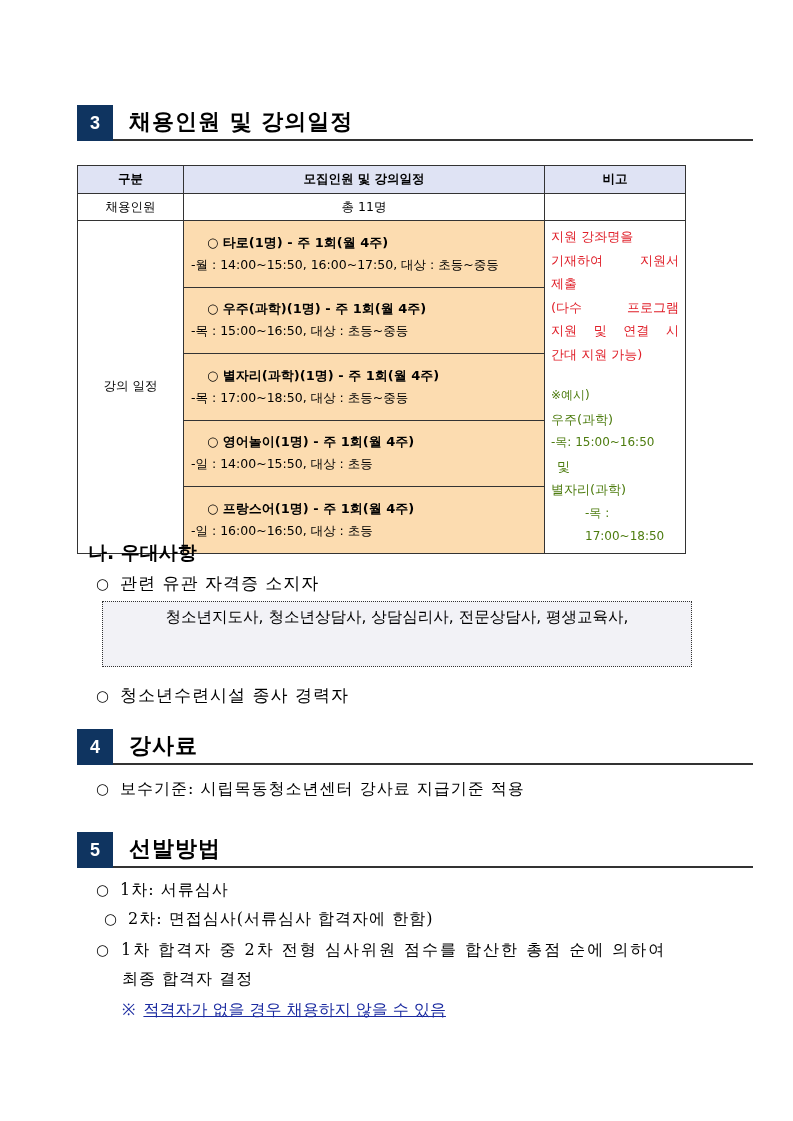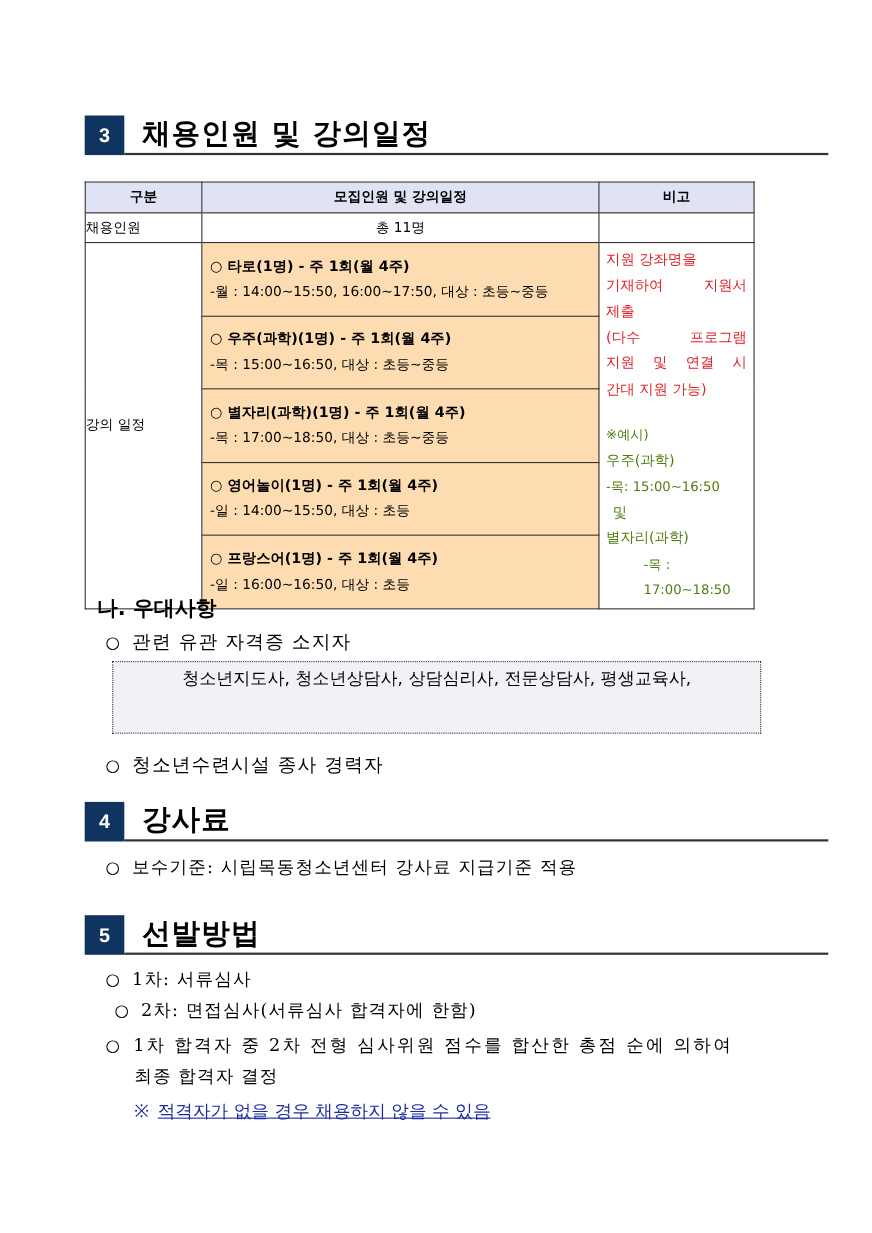--- a/index.html
+++ b/index.html
@@ -3,33 +3,33 @@
 <meta charset="utf-8">
 <style>
   html, body { margin: 0; padding: 0; background: #ffffff; }
   body { width: 793px; height: 1121px; position: relative; overflow: hidden;
          font-family: "DejaVu Sans", "Liberation Sans", sans-serif; color: #000; }
 
   .sec-head { position: absolute; left: 77px; width: 676px; height: 36px; }
   .sec-head .num { position: absolute; left: 0; top: 0; width: 36px; height: 36px;
                    background: #0f3460; color: #fff; font-weight: bold; font-size: 18px;
                    text-align: center; line-height: 36px; font-family: "Liberation Sans", sans-serif; }
-  .sec-head .title { position: absolute; left: 52px; top: 2px; font-size: 26px; font-weight: bold;
+  .sec-head .title { position: absolute; left: 52px; top: 2px; font-size: 22px; font-weight: bold;
                      letter-spacing: 1px; line-height: 30px; }
   .sec-head .rule { position: absolute; left: 36px; right: 0; bottom: 0; height: 2px; background: #333; }
 
   table.sched { position: absolute; left: 77px; top: 165px; width: 609px;
                 border-collapse: collapse; font-size: 12.5px; }
   table.sched td, table.sched th { border: 1px solid #333; padding: 0; }
   table.sched th { background: #dfe3f4; font-weight: bold; height: 27px; font-size: 12.5px; }
-  table.sched td.c1 { width: 105px; text-align: left; }
+  table.sched td.c1 { width: 105px; text-align: center; }
   table.sched td.c3 { width: 128px; }
   .row-recruit td { height: 26px; text-align: center; }
   .prog { background: #fcdcb0; height: 59px; padding: 0 7px !important; vertical-align: middle; }
-  .prog .ptitle { font-weight: bold; font-size: 13px; line-height: 22px; }
+  .prog .ptitle { font-weight: bold; font-size: 13px; line-height: 22px; margin-left: 16px; }
   .prog .pdesc { font-size: 12.5px; line-height: 22px; color: #000000; }
   .note { vertical-align: top; padding: 4px 6px !important; font-size: 13px; line-height: 23.5px; }
   .note .red { color: #e0202a; }
   .note .blue { color: #4d7c0f; }
   .note .blank { height: 18px; }
   .justify { text-align: justify; text-align-last: justify; }
 
   .sub-head { position: absolute; left: 88px; top: 540px; font-size: 19px; font-weight: bold; }
   .bullet { position: absolute; font-family: "DejaVu Serif", "Liberation Serif", serif; font-size: 17px;
             letter-spacing: 1px; white-space: nowrap; }

